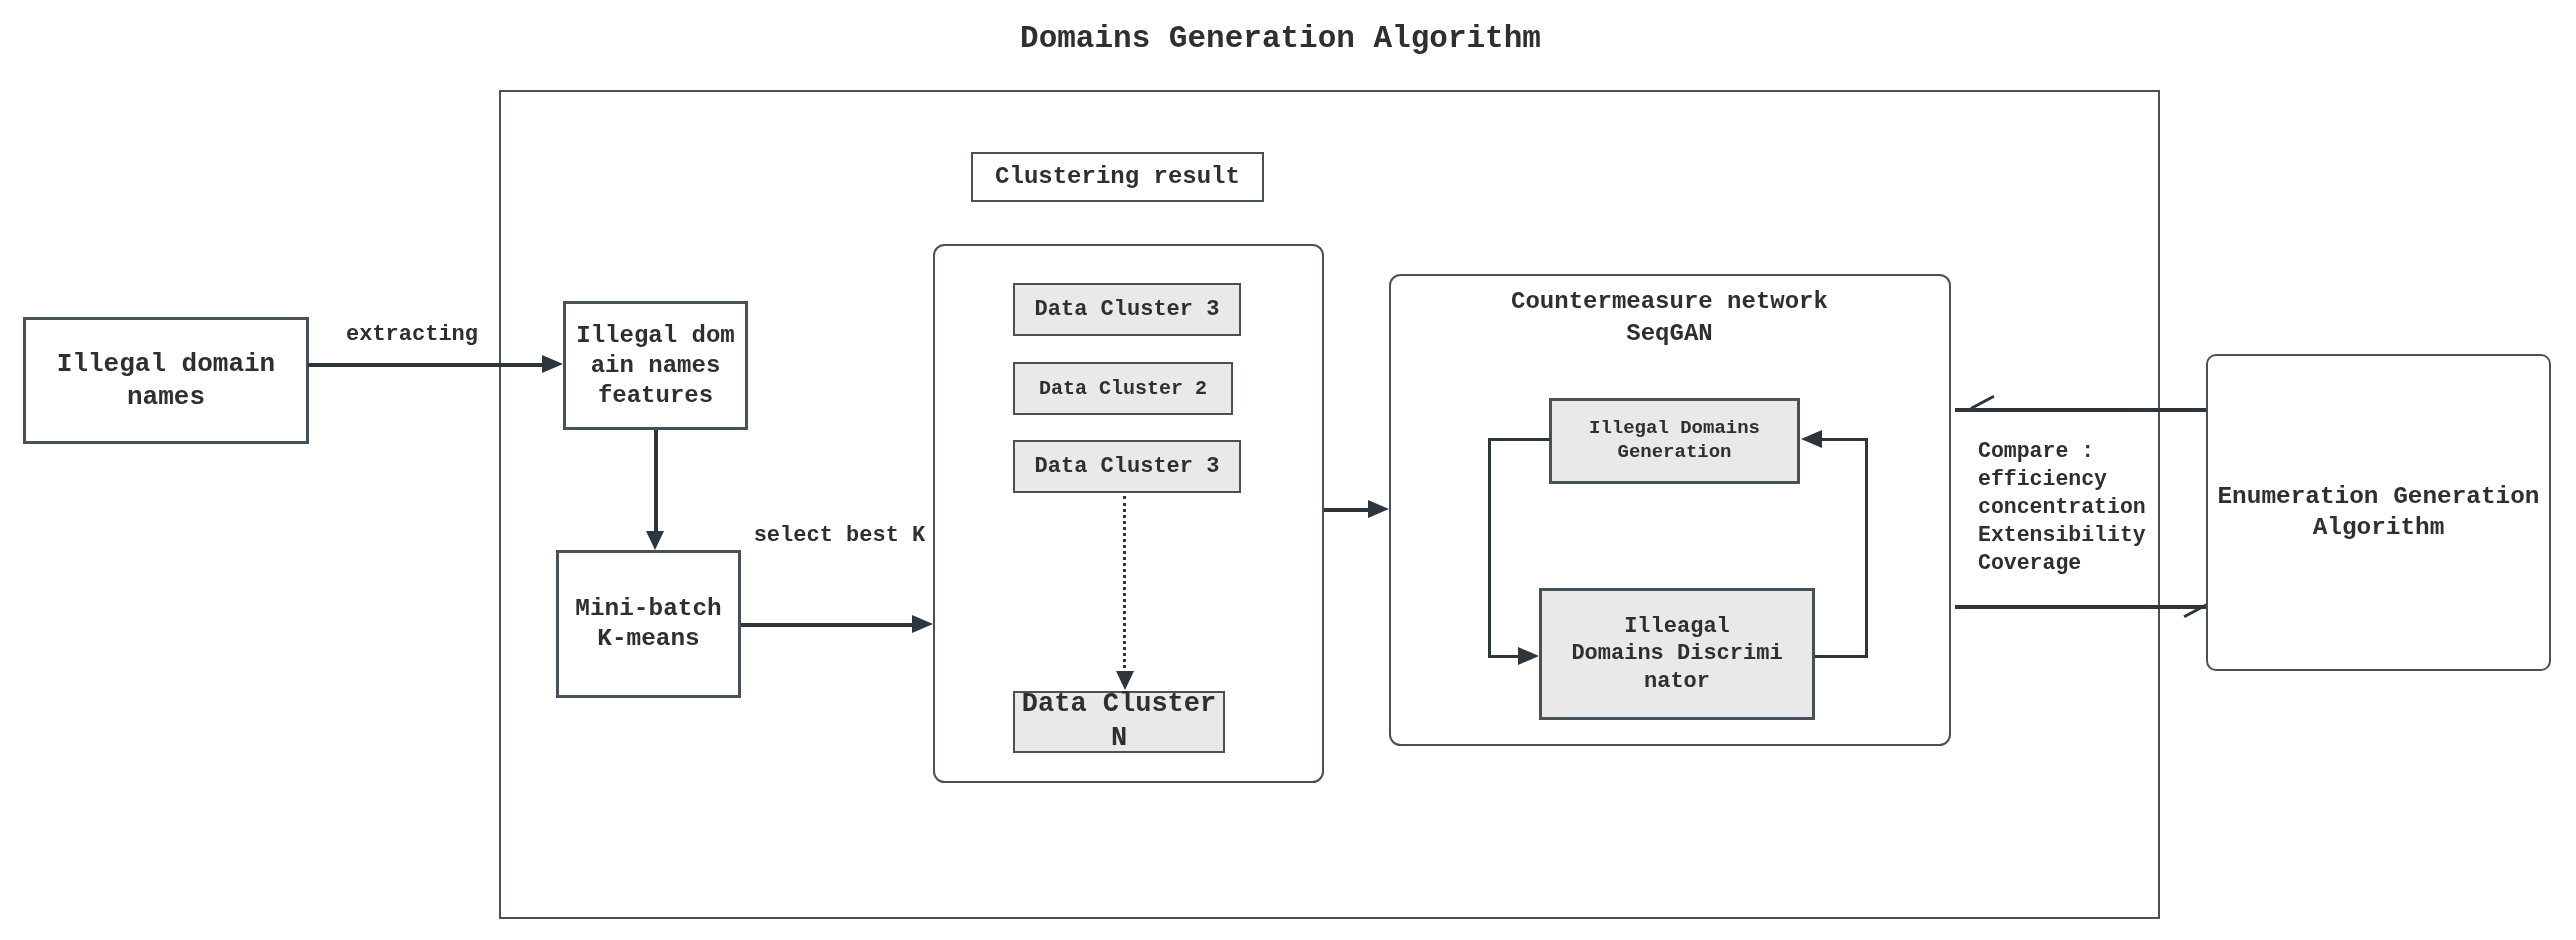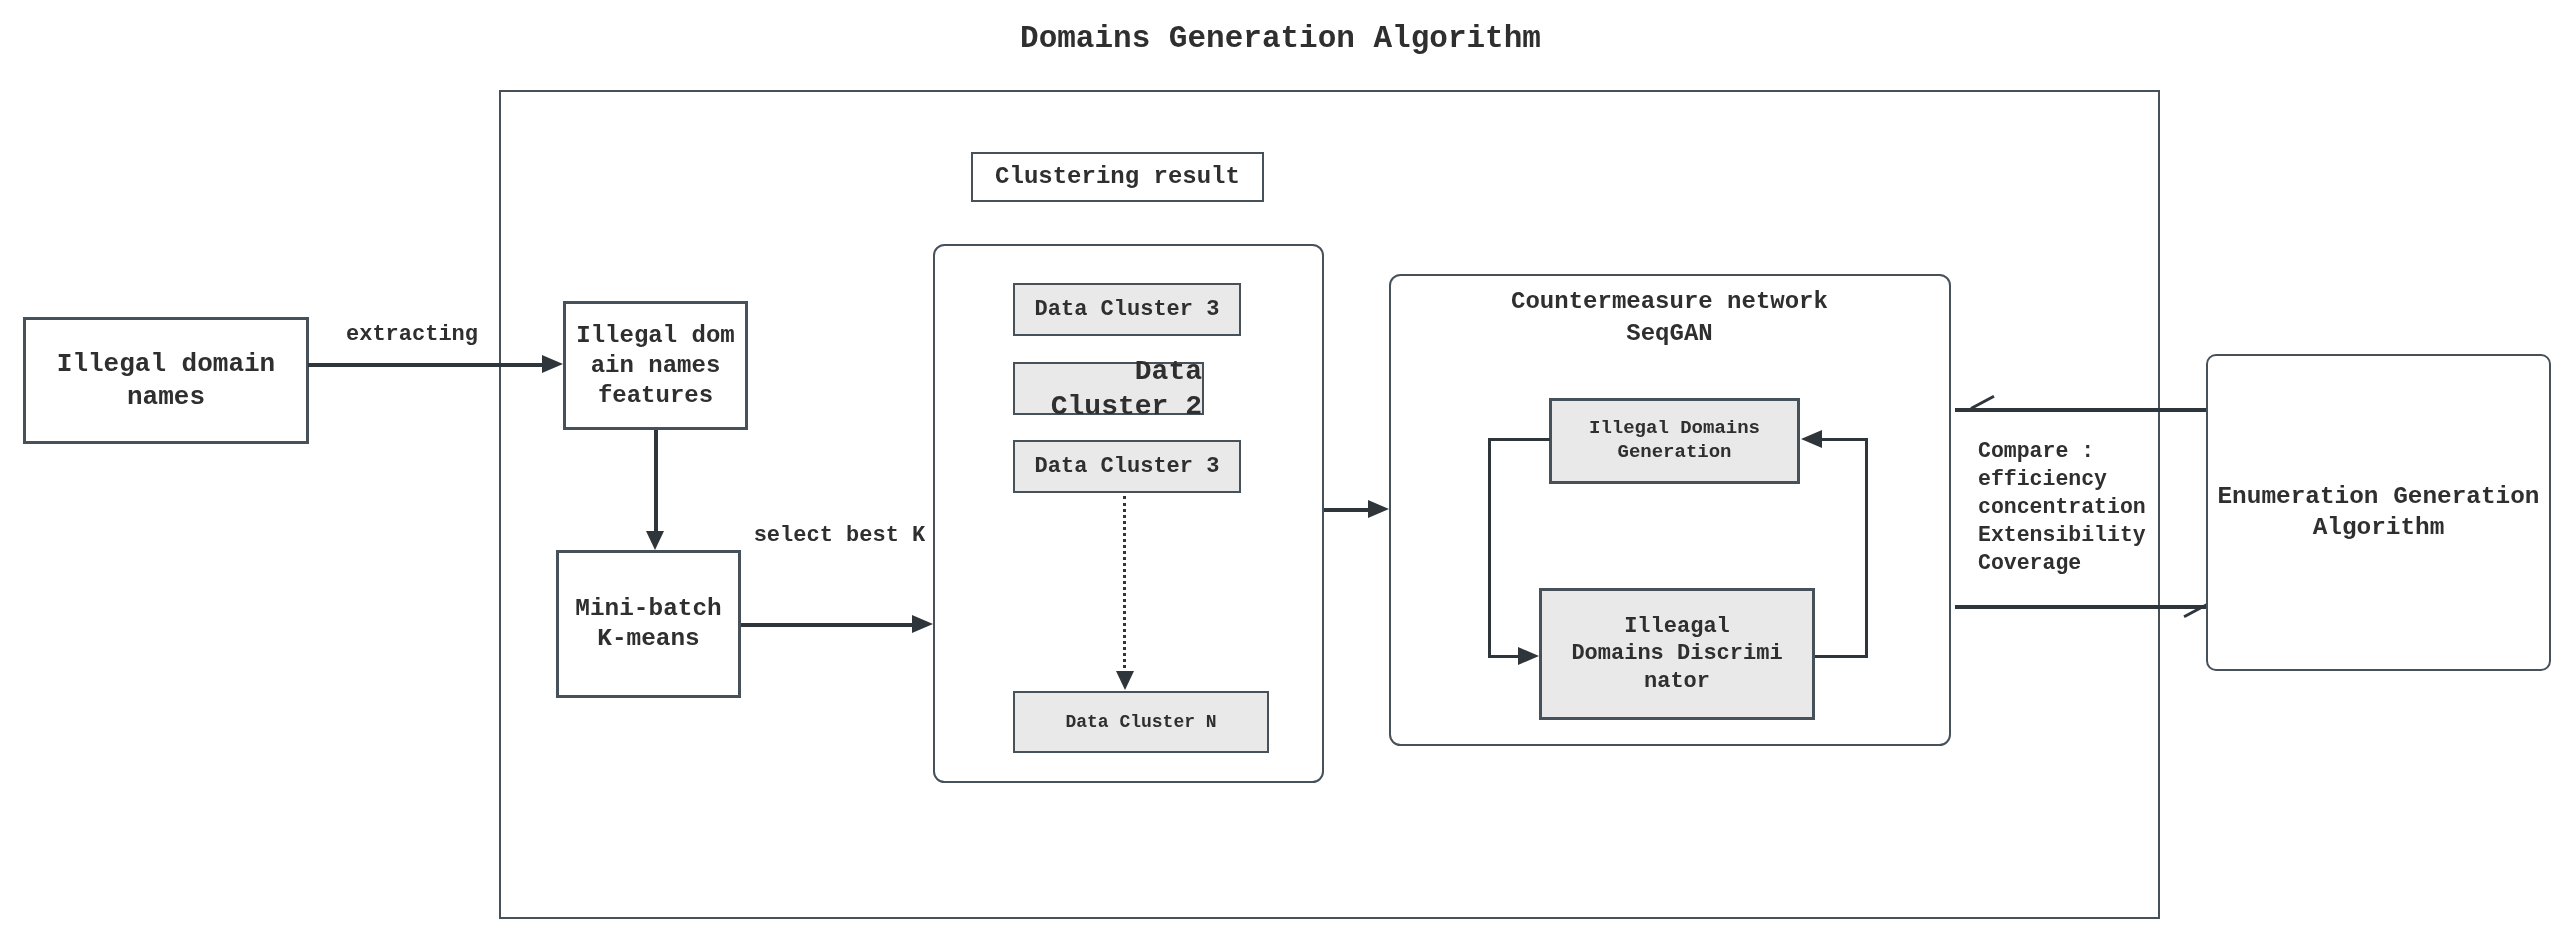--- a/index.html
+++ b/index.html
@@ -83,27 +83,27 @@
 
   <div class="h" style="left:741px;top:623px;width:172px;"></div>
   <div class="ah ah-r" style="left:912px;top:615px;"></div>
   <div class="label center" style="left:739px;top:522px;width:201px;font-size:22px;">select best K</div>
 
   <div class="box thin" style="left:971px;top:152px;width:293px;height:50px;font-size:24px;">Clustering result</div>
 
   <div class="box thin rounded" style="left:933px;top:244px;width:391px;height:539px;background:transparent;"></div>
 
   <div class="box thin gray" style="left:1013px;top:283px;width:228px;height:53px;font-size:22px;">Data Cluster 3</div>
-  <div class="box thin gray" style="left:1013px;top:362px;width:191px;height:53px;font-size:28px;text-align:right;">Data Cluster 2</div>
+  <div class="box thin gray" style="left:1013px;top:362px;width:220px;height:53px;font-size:20px;text-align:right;">Data Cluster 2</div>
   <div class="box thin gray" style="left:1013px;top:440px;width:228px;height:53px;font-size:22px;">Data Cluster 3</div>
 
   <div class="dotted-v" style="left:1123px;top:496px;height:178px;"></div>
   <div class="ah ah-d" style="left:1116px;top:671px;"></div>
 
-  <div class="box thin gray" style="left:1013px;top:691px;width:256px;height:62px;font-size:18px;">Data Cluster N</div>
+  <div class="box thin gray" style="left:1013px;top:691px;width:212px;height:62px;font-size:27px;">Data Cluster N</div>
 
   <div class="h" style="left:1324px;top:508px;width:44px;"></div>
   <div class="ah ah-r" style="left:1368px;top:500px;"></div>
 
   <div class="box thin rounded" style="left:1389px;top:274px;width:562px;height:472px;background:transparent;"></div>
   <div class="label center" style="left:1410px;top:286px;width:519px;font-size:24px;line-height:1.32;">Countermeasure network
 SeqGAN</div>
 
   <div class="box gray" style="left:1549px;top:398px;width:251px;height:86px;font-size:19px;">Illegal Domains
 Generation</div>

